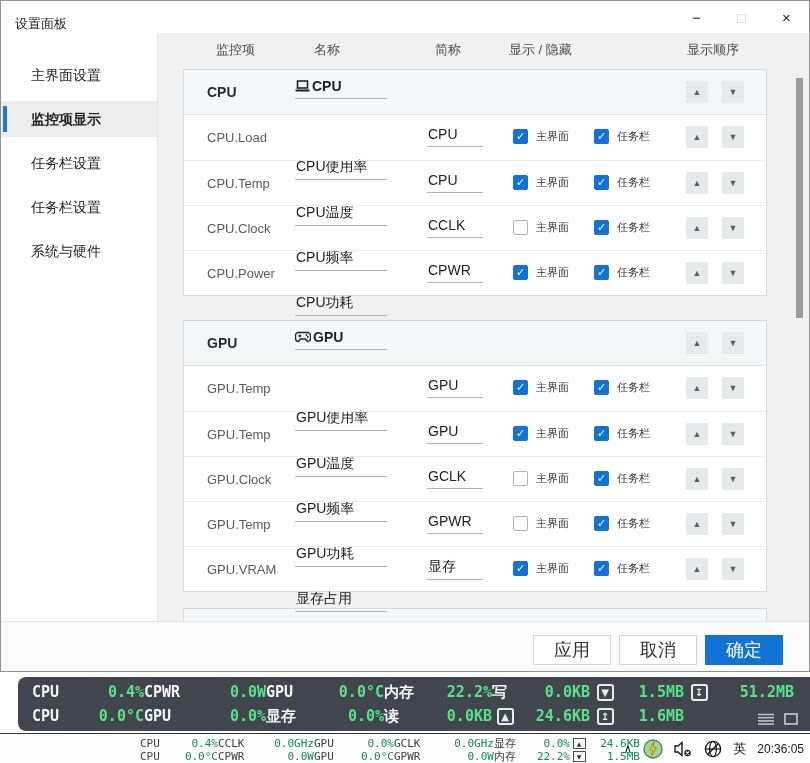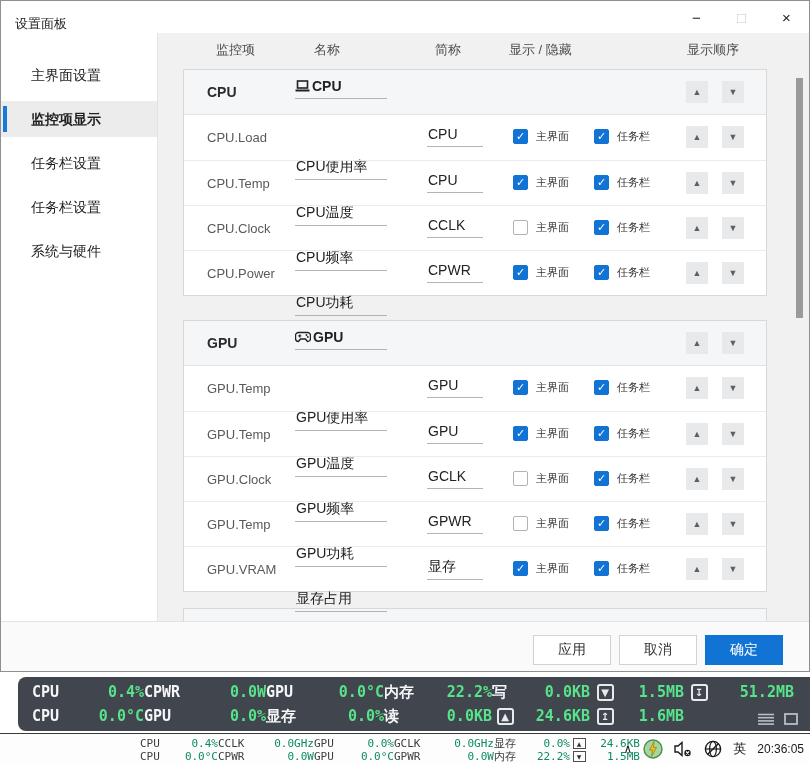--- a/index.html
+++ b/index.html
@@ -47,21 +47,21 @@
   .cb .box.on { background:#1173d4; color:#fff; border:1px solid #1173d4; }
   .cb .box.off { background:#fff; color:transparent; border:1px solid #b2b2b2; }
   .cb .cbl { font-size:11px; color:#333; }
   .arrow { position:absolute; top:11px; width:22px; height:22px; background:#e8e9ea; border:none; color:#5f5f5f; font-size:9px; display:flex; align-items:center; justify-content:center; cursor:pointer; }
   .arrow.up { left:502px; } .arrow.down { left:538px; }
   .partial-card { margin:16px 0 0 25px; width:584px; height:15px; background:#f5f6f8; border:1px solid #d8d8d8; overflow:hidden; }
 
   .vscroll-thumb { position:absolute; right:6px; top:45px; width:7px; height:240px; background:#9a9a9a; cursor:pointer; }
 
   .footer { position:absolute; left:0; top:620px; width:808px; height:50px; background:#fafafa; border-top:1px solid #e2e2e2; }
-  .f-btn { position:absolute; top:13px; width:78px; height:30px; font-size:14px; border:1px solid #d2d2d2; background:#fff; color:#333; cursor:pointer; font-family:inherit; }
+  .f-btn { position:absolute; top:13px; width:78px; height:30px; font-size:18px; border:1px solid #d2d2d2; background:#fff; color:#333; cursor:pointer; font-family:inherit; }
   .f-btn.apply { left:532px; } .f-btn.cancel { left:618px; }
   .f-btn.ok { left:704px; background:#1173d4; border-color:#1173d4; color:#fff; }
 
   
   .monitor-bar { position:absolute; left:18px; top:677px; width:792px; height:54px; background:#41454e; border-radius:8px 0 0 8px; padding:3px 0 0 14px; font-family:"DejaVu Sans Mono","Liberation Mono",monospace; font-weight:bold; }
   .mrow { display:grid; grid-template-columns:50px 62px 58px 64px 50px 68px 42px 66px 26px 72px 30px 64px 30px 80px; height:24px; align-items:center; font-size:15px; }
   .mlabel { color:#f4f5f6; text-align:left; }
   .mvalue { color:#57e389; text-align:right; }
   .micon { display:flex; justify-content:center; }
   .micon span { width:17px; height:17px; border:2px solid #e9eaec; border-radius:3px; color:#e9eaec; font-size:10px; line-height:13px; text-align:center; display:block; font-family:"DejaVu Sans",sans-serif; }

